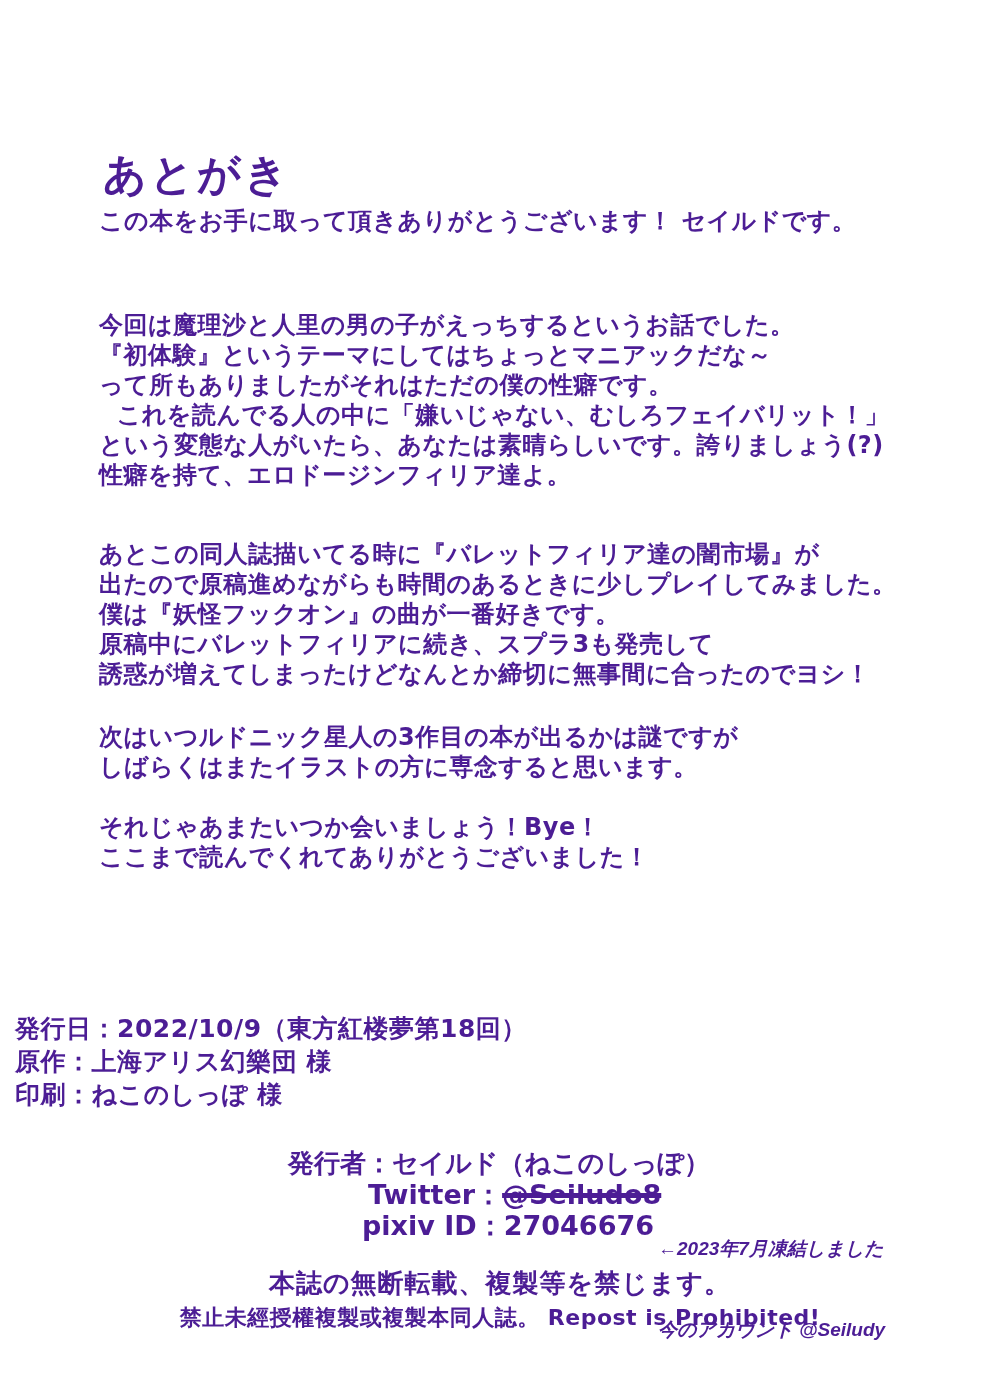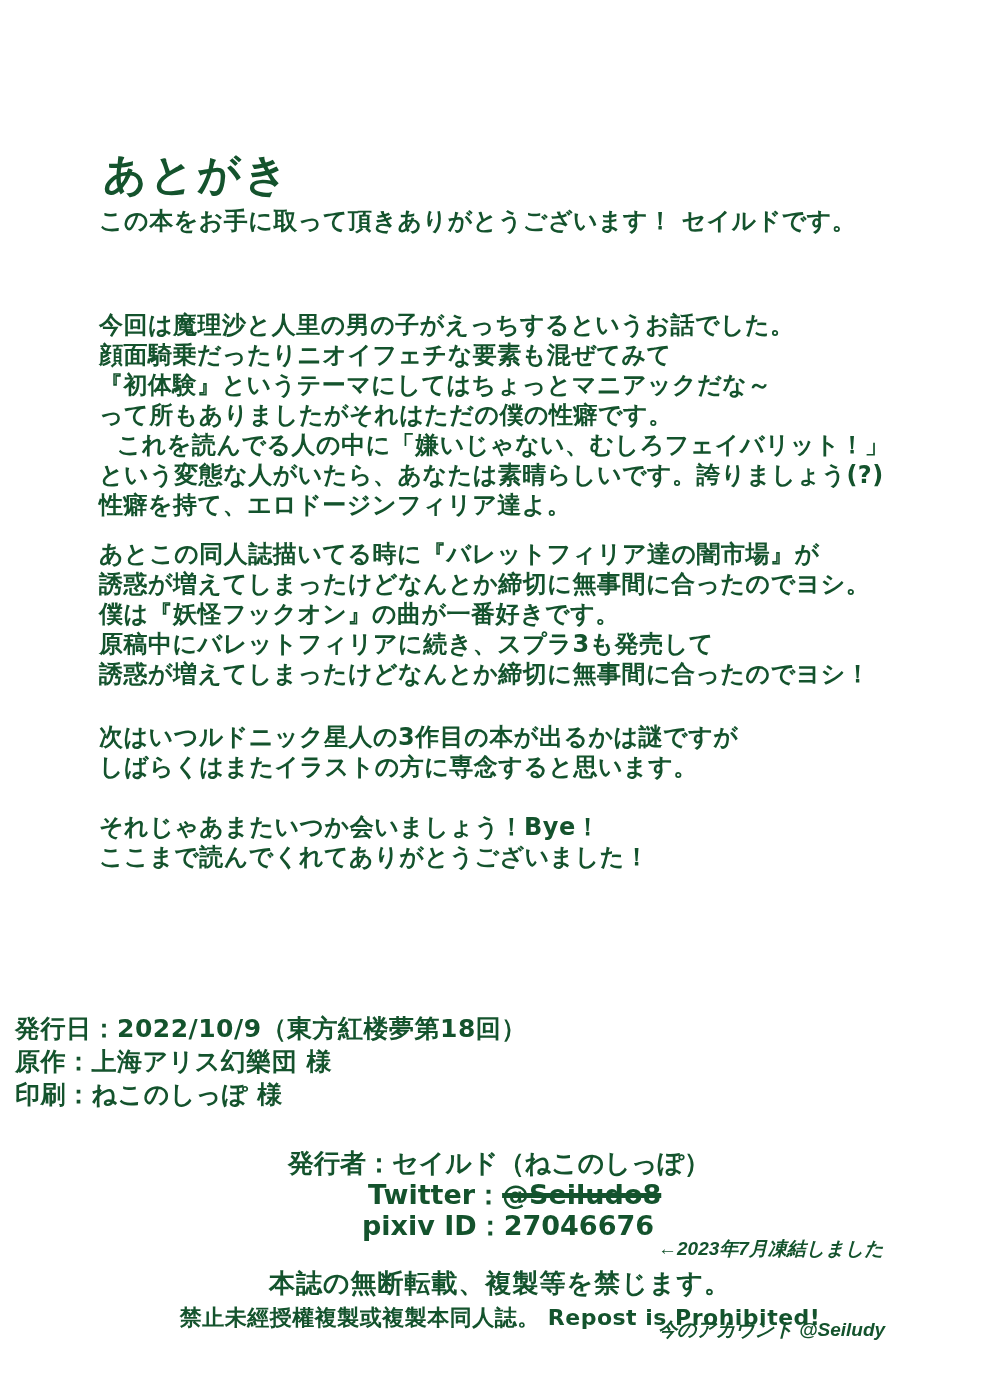--- a/index.html
+++ b/index.html
@@ -2,21 +2,21 @@
 <html lang="ja"><head>
 <meta charset="utf-8">
 <style>
   html, body { margin: 0; padding: 0; background: #e8e8e8; }
   .page {
     position: relative;
     width: 1000px;
     height: 1398px;
     margin: 0 auto;
     background: #ffffff;
-    color: #14532d;
+    color: #4c1d95;
     font-family: "DejaVu Sans", sans-serif;
     font-weight: bold;
     overflow: hidden;
   }
   .title {
     position: absolute;
     left: 103px;
     top: 122px;
     font-size: 43px;
     letter-spacing: 3px;
@@ -107,31 +107,30 @@
 <div class="page">
 
   <h1 class="title">あとがき</h1>
 
   <div class="body-para para-1">
     <div>この本をお手に取って頂きありがとうございます！ セイルドです。</div>
   </div>
 
   <div class="body-para para-2">
     <div>今回は魔理沙と人里の男の子がえっちするというお話でした。</div>
-    <div>顔面騎乗だったりニオイフェチな要素も混ぜてみて</div>
     <div>『初体験』というテーマにしてはちょっとマニアックだな～</div>
     <div>って所もありましたがそれはただの僕の性癖です。</div>
     <div>  これを読んでる人の中に「嫌いじゃない、むしろフェイバリット！」</div>
     <div>という変態な人がいたら、あなたは素晴らしいです。誇りましょう(?)</div>
     <div>性癖を持て、エロドージンフィリア達よ。</div>
   </div>
 
   <div class="body-para para-3">
     <div>あとこの同人誌描いてる時に『バレットフィリア達の闇市場』が</div>
-    <div>誘惑が増えてしまったけどなんとか締切に無事間に合ったのでヨシ。</div>
+    <div>出たので原稿進めながらも時間のあるときに少しプレイしてみました。</div>
     <div>僕は『妖怪フックオン』の曲が一番好きです。</div>
     <div>原稿中にバレットフィリアに続き、スプラ3も発売して</div>
     <div>誘惑が増えてしまったけどなんとか締切に無事間に合ったのでヨシ！</div>
   </div>
 
   <div class="body-para para-4">
     <div>次はいつルドニック星人の3作目の本が出るかは謎ですが</div>
     <div>しばらくはまたイラストの方に専念すると思います。</div>
   </div>
 

